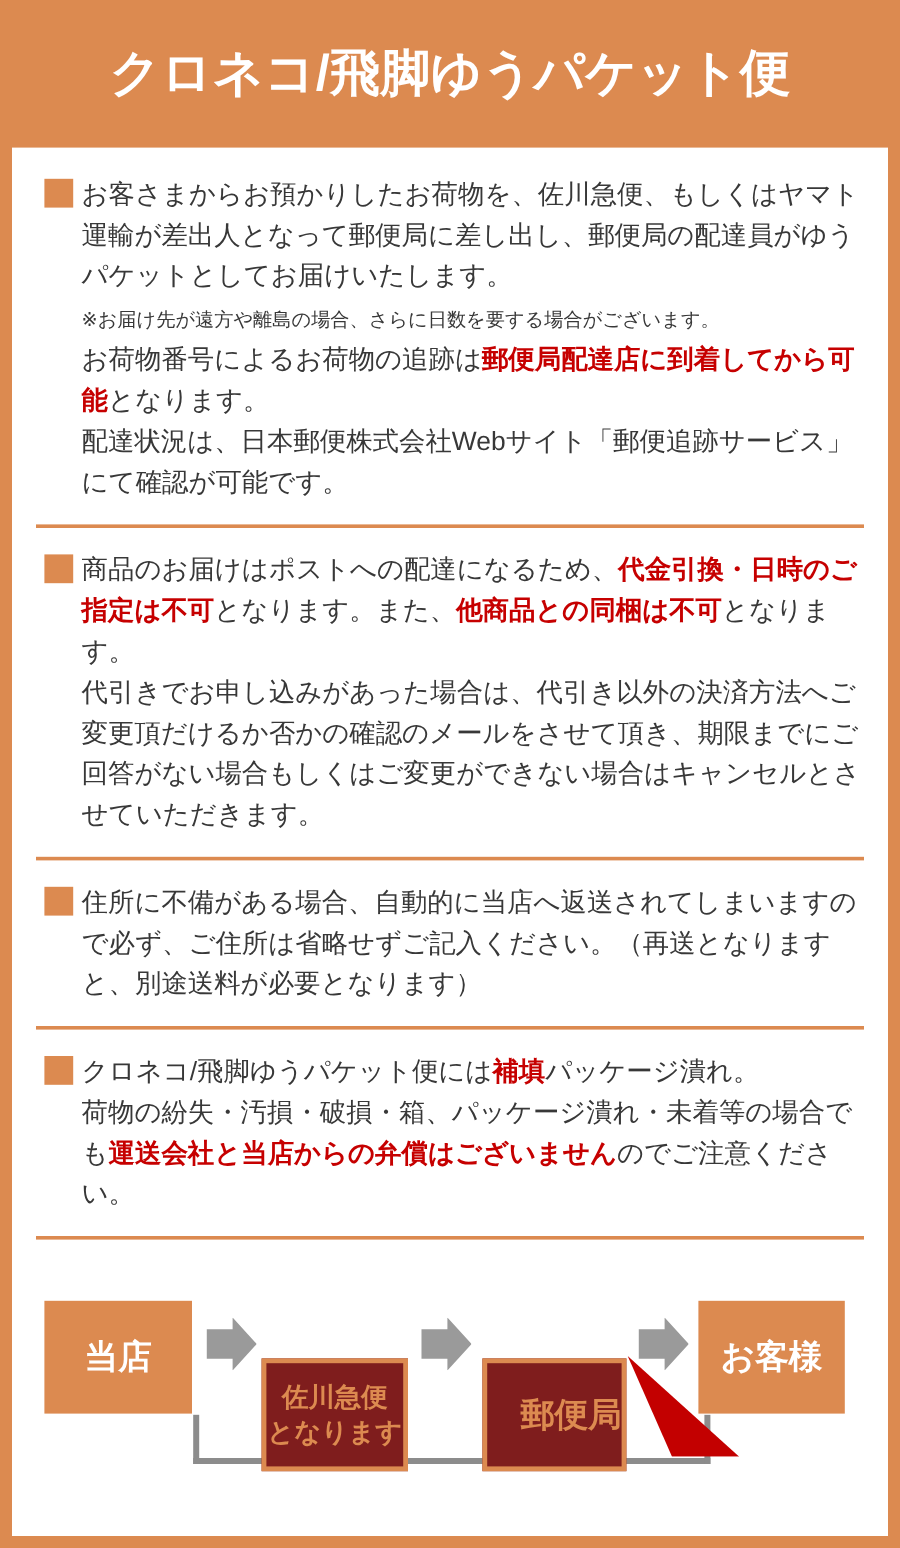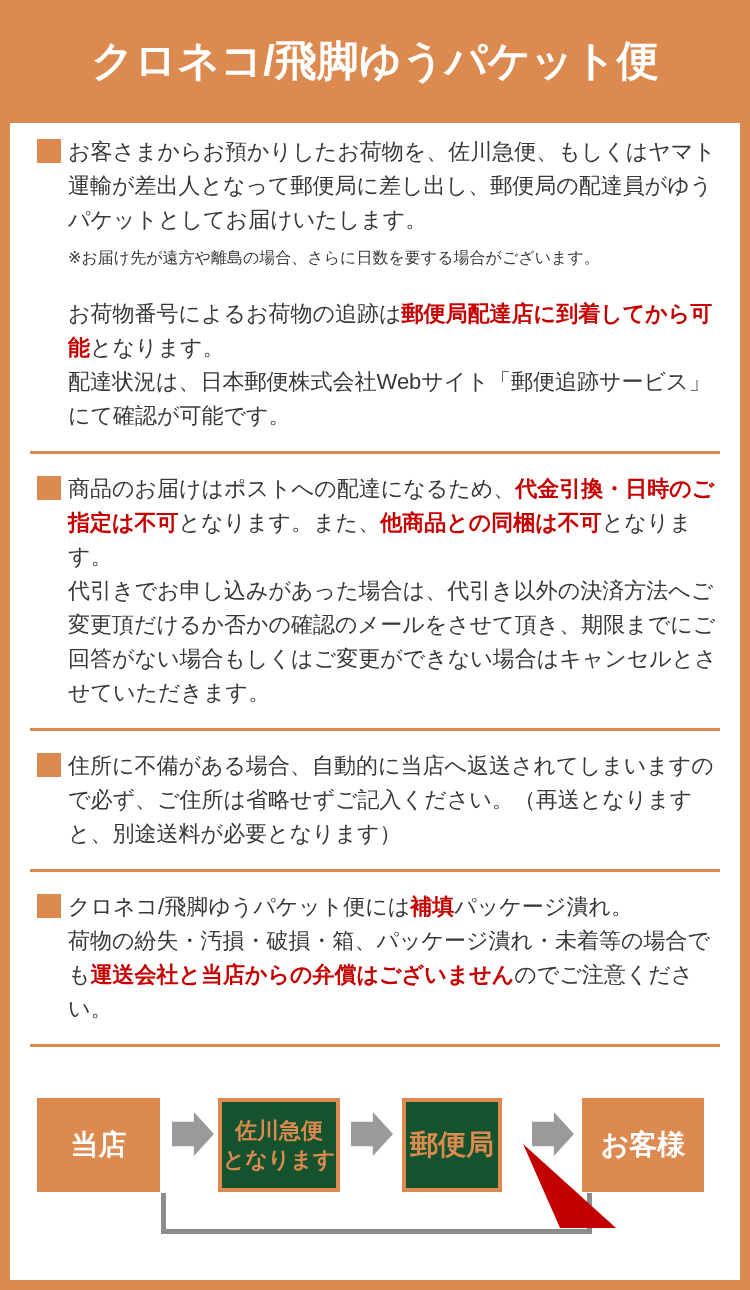--- a/index.html
+++ b/index.html
@@ -20,45 +20,45 @@
   .header{
     height:123px;margin:0 -10px;display:flex;flex-direction:column;
     align-items:center;justify-content:center;gap:7px;color:#fff;
     text-align:center;
   }
   .title{font-size:42px;font-weight:bold;line-height:1.05;}
   .subtitle{font-size:27px;font-weight:bold;line-height:1.05;}
   
   .content{
     background:#fff;width:730px;height:1157px;
-    padding-top:12px;overflow:hidden;
+    padding-top:22px;overflow:hidden;
   }
   .section{position:relative;padding:0 22px 0 58px;}
-  .section + .section{margin-top:24px;}
+  .section + .section{}
   .bullet{
     position:absolute;left:27px;top:4px;width:24px;height:24px;
     background:var(--orange);display:inline-block;
   }
   .para{font-size:22px;line-height:34px;color:var(--text);}
   .para.note{font-size:16px;line-height:30px;margin-top:6px;}
   .para .red{color:var(--red);}
   .para .bold{font-weight:bold;}
   .divider{height:3px;background:var(--orange);margin:18px 20px;}
   
   .flow{position:relative;height:254px;margin-top:39px;}
   .flow-box{
     position:absolute;top:12px;height:94px;display:flex;flex-direction:column;
     align-items:center;justify-content:center;font-weight:bold;text-align:center;
   }
   .flow-box.filled{background:var(--orange);color:#fff;font-size:28px;}
-  .flow-box.outline{background:#14532d;border:4px solid var(--orange);color:var(--orange);font-size:28px;}
+  .flow-box.outline{background:#7f1d1d;border:4px solid var(--orange);color:var(--orange);font-size:28px;margin-top:48px;}
   .flow-box.two-line{font-size:22px;line-height:29px;}
   .pos-0{left:27px;width:123px;}
   .pos-1{left:208px;width:122px;}
-  .pos-2{left:392px;width:100px;}
+  .pos-2{left:392px;width:120px;align-items:flex-end;}
   .pos-3{left:572px;width:122px;}
   .flow-arrow{
     position:absolute;top:26px;width:42px;height:44px;background:var(--arrow-gray);
     clip-path:polygon(0 22%,52% 22%,52% 0,100% 50%,52% 100%,52% 78%,0 78%);
   }
   .apos-0{left:162px;}
   .apos-1{left:341px;}
   .apos-2{left:522px;}
   .bracket{
     position:absolute;left:151px;top:107px;width:431px;height:41px;

